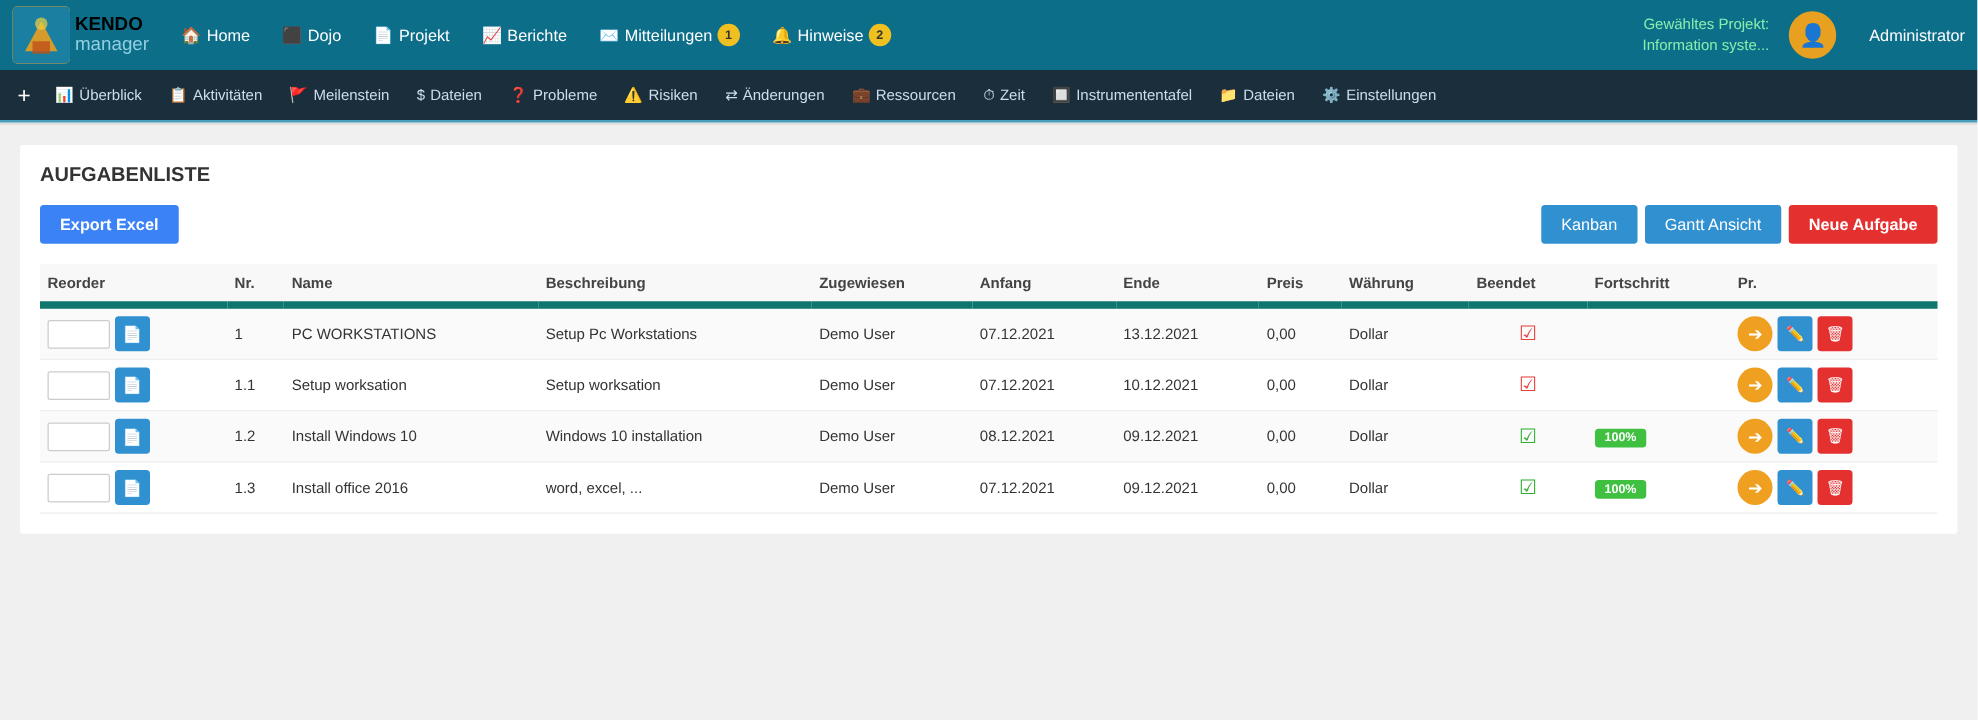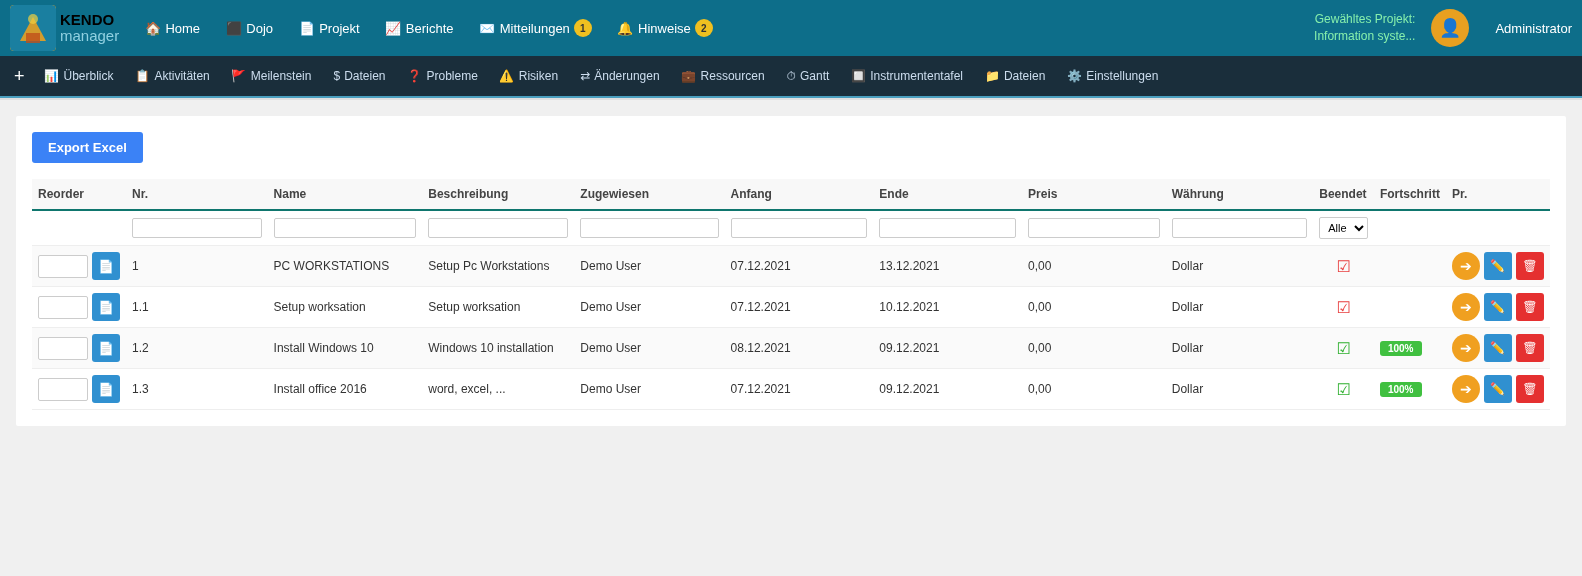--- a/index.html
+++ b/index.html
@@ -105,21 +105,21 @@
       border-radius: 3px; cursor: pointer; font-size: 13px;
     }
     .btn-new {
       background: #e53030; color: white; border: none; padding: 8px 16px;
       border-radius: 3px; cursor: pointer; font-size: 13px; font-weight: bold;
     }
 
     
     .task-table { width: 100%; border-collapse: collapse; }
     .task-table th {
-      background: #f8f8f8; border-bottom: 2px solid #0f766e;
+      background: #f8f8f8; border-bottom: 6px solid #0f766e;
       padding: 8px 6px; text-align: left; font-size: 12px;
       color: #444; font-weight: bold; white-space: nowrap;
     }
     .task-table td {
       padding: 6px 6px; border-bottom: 1px solid #eee;
       font-size: 12px; color: #333;
     }
     .filter-row td { background: #fff; }
     .filter-input {
       width: 100%; border: 1px solid #ccc; padding: 3px 4px;
@@ -253,42 +253,48 @@
   <div class="second-nav-item">
     <span>⇄</span>
     <span>Änderungen</span>
   </div>
   <div class="second-nav-item">
     <span>💼</span>
     <span>Ressourcen</span>
   </div>
   <div class="second-nav-item">
     <span>⏱</span>
-    <span>Gantt</span>
+    <span>Zeit</span>
   </div>
   <div class="second-nav-item">
     <span>🔲</span>
     <span>Instrumententafel</span>
   </div>
   <div class="second-nav-item">
     <span>📁</span>
     <span>Dateien</span>
   </div>
   <div class="second-nav-item">
     <span>⚙️</span>
     <span>Einstellungen</span>
   </div>
 </nav>
 
 <div class="separator"></div>
 
 <div class="main-content">
+  <div class="page-title">AUFGABENLISTE</div>
 
   <div class="toolbar">
     <button class="btn-export">Export Excel</button>
+    <div class="btn-group">
+      <button class="btn-kanban">Kanban</button>
+      <button class="btn-gantt">Gantt Ansicht</button>
+      <button class="btn-new">Neue Aufgabe</button>
+    </div>
   </div>
 
   <table class="task-table">
     <thead>
       <tr>
         <th><span>Reorder</span></th>
         <th><span>Nr.</span></th>
         <th><span>Name</span></th>
         <th><span>Beschreibung</span></th>
         <th><span>Zugewiesen</span></th>
@@ -296,38 +302,20 @@
         <th><span>Ende</span></th>
         <th><span>Preis</span></th>
         <th><span>Währung</span></th>
         <th><span>Beendet</span></th>
         <th><span>Fortschritt</span></th>
         <th><span>Pr.</span></th>
       </tr>
     </thead>
     <tbody>
 
-      <tr class="filter-row">
-        <td></td>
-        <td><input class="filter-input" type="text" style=""></td>
-        <td><input class="filter-input" type="text" style=""></td>
-        <td><input class="filter-input" type="text" style=""></td>
-        <td><input class="filter-input" type="text" style=""></td>
-        <td><input class="filter-input" type="text" style=""></td>
-        <td><input class="filter-input" type="text" style=""></td>
-        <td><input class="filter-input" type="text" style=""></td>
-        <td><input class="filter-input" type="text" style=""></td>
-        <td>
-          <select class="filter-select">
-            <option>Alle</option>
-          </select>
-        </td>
-        <td></td>
-        <td></td>
-      </tr>
 
       <tr class="row-odd">
         <td>
           <div class="reorder-cell">
             <input class="reorder-input" type="text" style="">
             <button class="doc-btn">📄</button>
           </div>
         </td>
         <td><span>1</span></td>
         <td><span>PC WORKSTATIONS</span></td>

